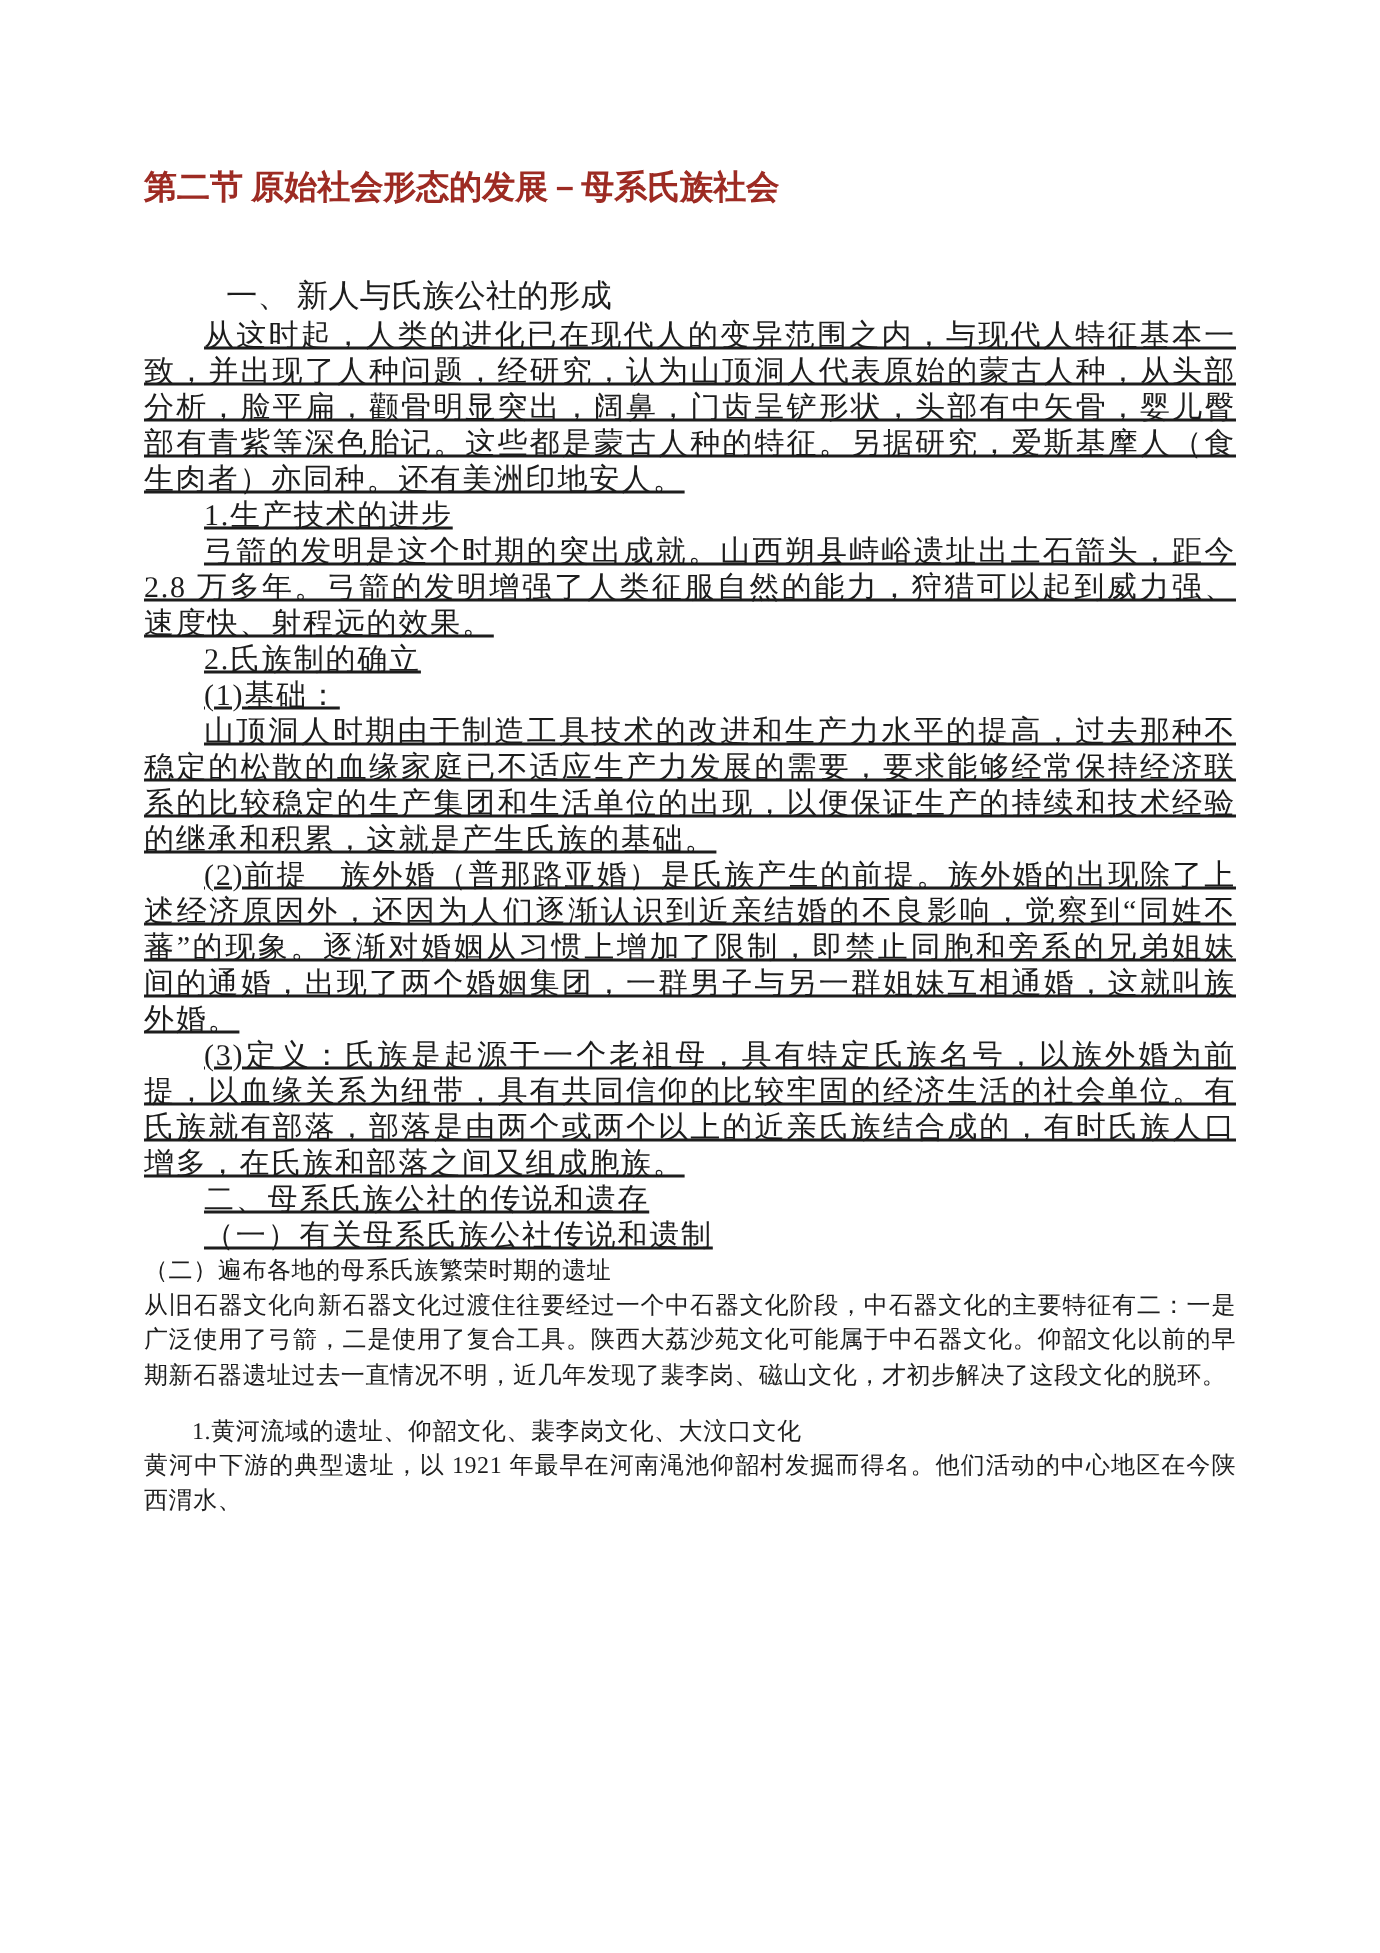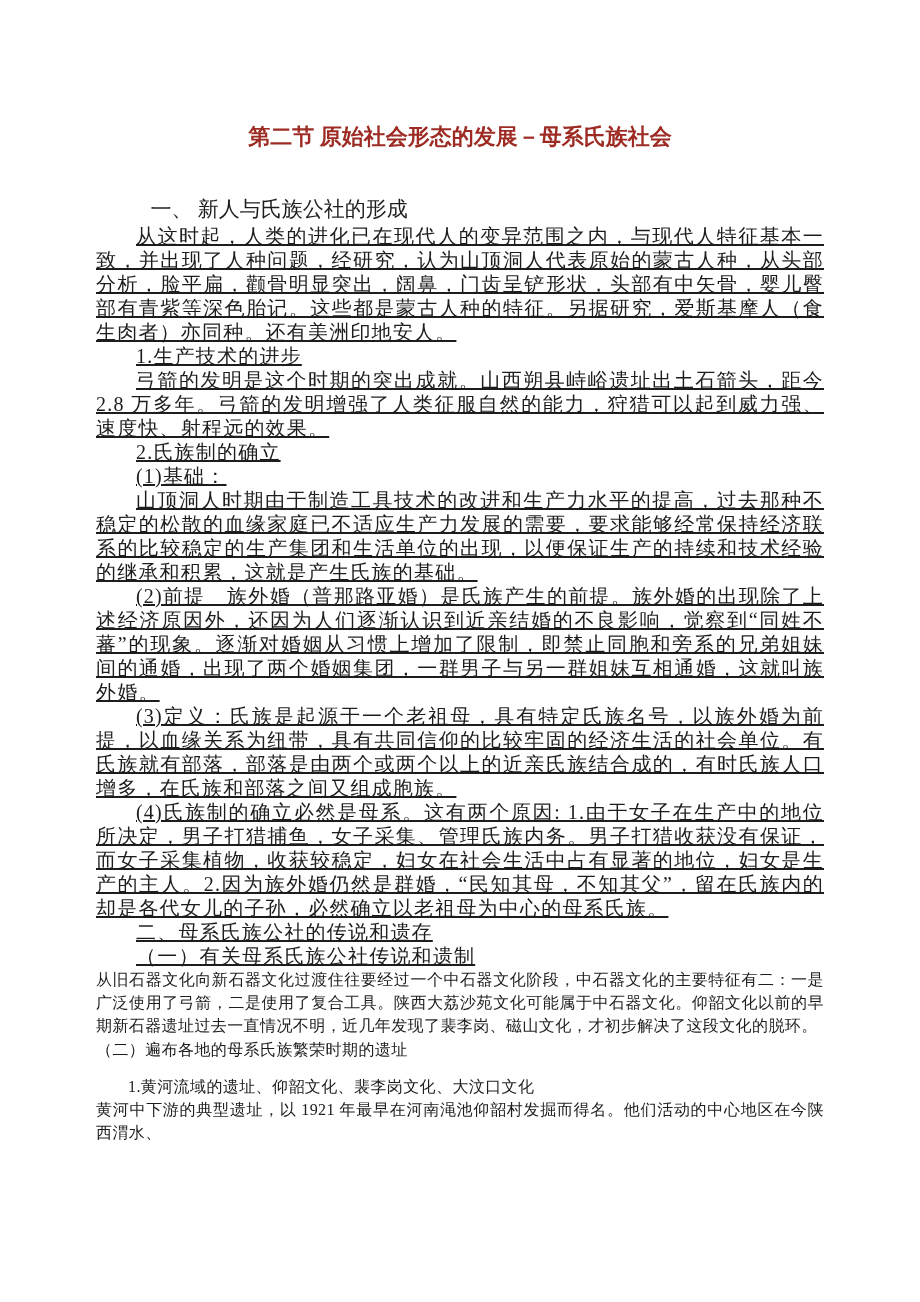--- a/index.html
+++ b/index.html
@@ -7,22 +7,22 @@
     position: relative;
     width: 920px;
     height: 1302px;
     background: #ffffff;
     overflow: hidden;
     font-family: "Liberation Serif", "DejaVu Serif", serif;
     color: #1d1d1d;
   }
   .content { padding: 110px 96px 0 96px; }
   .doc-title {
-    margin: 12px 0 44px 0;
-    text-align: center;
+    margin: 0 0 44px 0;
+    text-align: left;
     font-size: 22px;
     line-height: 30px;
     font-weight: bold;
     color: #9d2b23;
   }
   .h-section {
     margin: 0 0 2px 0;
     font-size: 21px;
     line-height: 26px;
     font-weight: normal;
@@ -67,23 +67,22 @@
 
 
     <p class="para">从这时起，人类的进化已在现代人的变异范围之内，与现代人特征基本一致，并出现了人种问题，经研究，认为山顶洞人代表原始的蒙古人种，从头部分析，脸平扁，颧骨明显突出，阔鼻，门齿呈铲形状，头部有中矢骨，婴儿臀部有青紫等深色胎记。这些都是蒙古人种的特征。另据研究，爱斯基摩人（食生肉者）亦同种。还有美洲印地安人。</p>
     <p class="para">1.生产技术的进步</p>
     <p class="para">弓箭的发明是这个时期的突出成就。山西朔县峙峪遗址出土石箭头，距今 2.8 万多年。弓箭的发明增强了人类征服自然的能力，狩猎可以起到威力强、速度快、射程远的效果。</p>
     <p class="para">2.氏族制的确立</p>
     <p class="para">(1)基础：</p>
     <p class="para">山顶洞人时期由于制造工具技术的改进和生产力水平的提高，过去那种不稳定的松散的血缘家庭已不适应生产力发展的需要，要求能够经常保持经济联系的比较稳定的生产集团和生活单位的出现，以便保证生产的持续和技术经验的继承和积累，这就是产生氏族的基础。</p>
     <p class="para">(2)前提　族外婚（普那路亚婚）是氏族产生的前提。族外婚的出现除了上述经济原因外，还因为人们逐渐认识到近亲结婚的不良影响，觉察到“同姓不蕃”的现象。逐渐对婚姻从习惯上增加了限制，即禁止同胞和旁系的兄弟姐妹间的通婚，出现了两个婚姻集团，一群男子与另一群姐妹互相通婚，这就叫族外婚。</p>
     <p class="para">(3)定义：氏族是起源于一个老祖母，具有特定氏族名号，以族外婚为前提，以血缘关系为纽带，具有共同信仰的比较牢固的经济生活的社会单位。有氏族就有部落，部落是由两个或两个以上的近亲氏族结合成的，有时氏族人口增多，在氏族和部落之间又组成胞族。</p>
-    <p class="para">(4)氏族制的确立必然是母系。这有两个原因: 1.由于女子在生产中的地位所决定，男子打猎捕鱼，女子采集、管理氏族内务。男子打猎收获没有保证，而女子采集植物，收获较稳定，妇女在社会生活中占有显著的地位，妇女是生产的主人。2.因为族外婚仍然是群婚，“民知其母，不知其父”，留在氏族内的却是各代女儿的子孙，必然确立以老祖母为中心的母系氏族。</p>
     <p class="para">二、母系氏族公社的传说和遗存</p>
     <p class="para">（一）有关母系氏族公社传说和遗制</p>
 
+    <p class="tail">（二）遍布各地的母系氏族繁荣时期的遗址</p>
     <p class="tail">从旧石器文化向新石器文化过渡住往要经过一个中石器文化阶段，中石器文化的主要特征有二：一是广泛使用了弓箭，二是使用了复合工具。陕西大荔沙苑文化可能属于中石器文化。仰韶文化以前的早期新石器遗址过去一直情况不明，近几年发现了裴李岗、磁山文化，才初步解决了这段文化的脱环。</p>
-    <p class="tail">（二）遍布各地的母系氏族繁荣时期的遗址</p>
     <p class="tail indent2">1.黄河流域的遗址、仰韶文化、裴李岗文化、大汶口文化</p>
     <p class="tail">黄河中下游的典型遗址，以 1921 年最早在河南渑池仰韶村发掘而得名。他们活动的中心地区在今陕西渭水、</p>
 
   </div>
 </div>
 
 </body></html>

